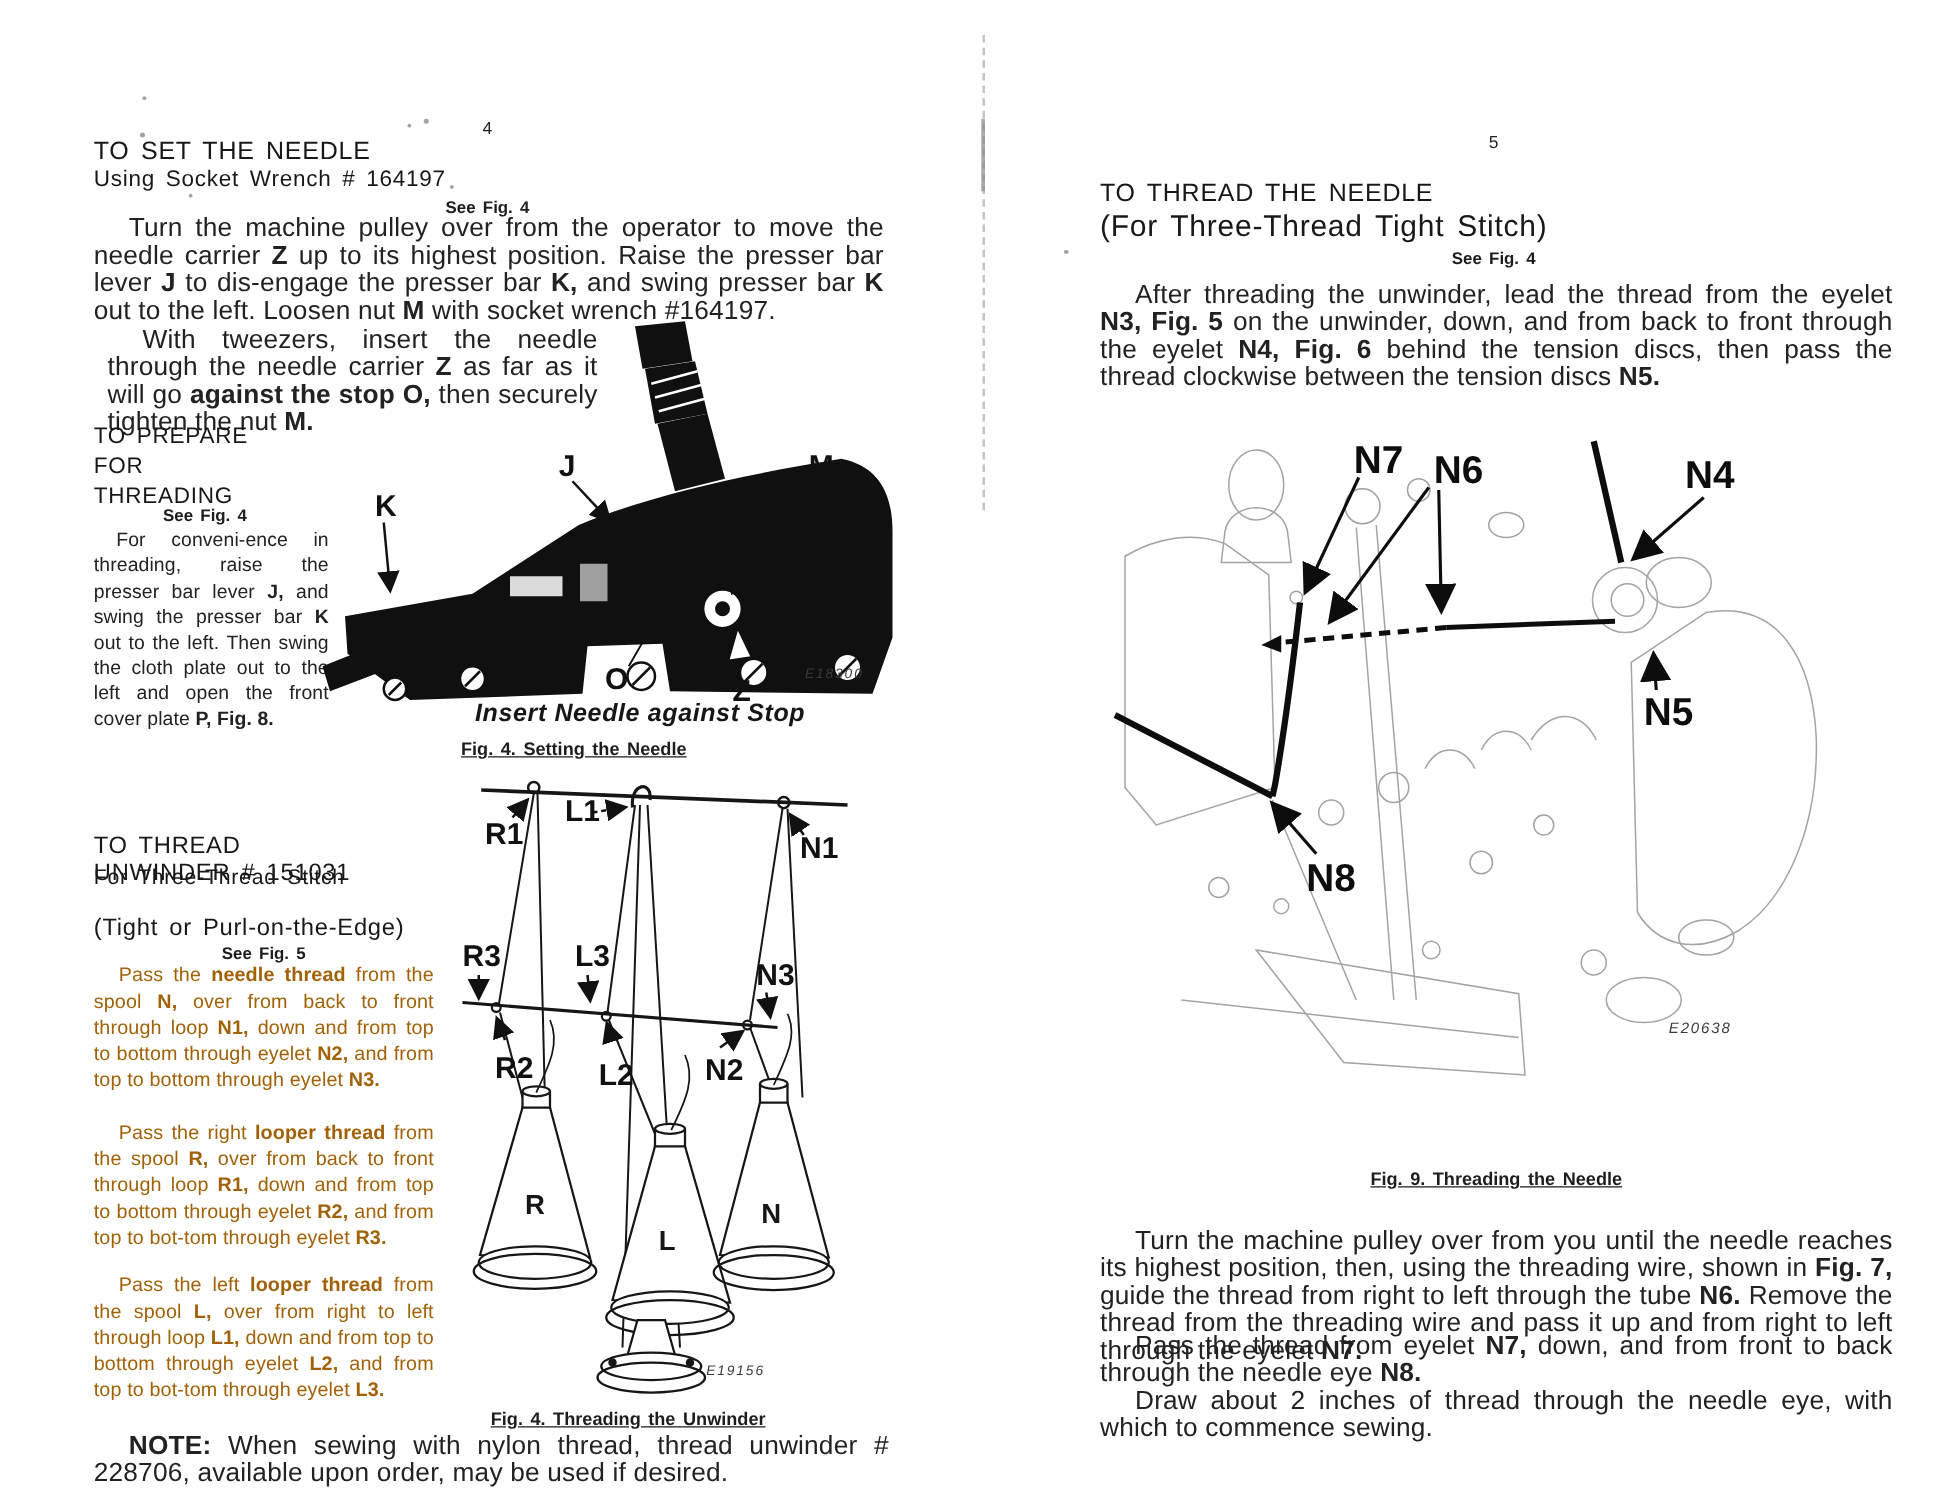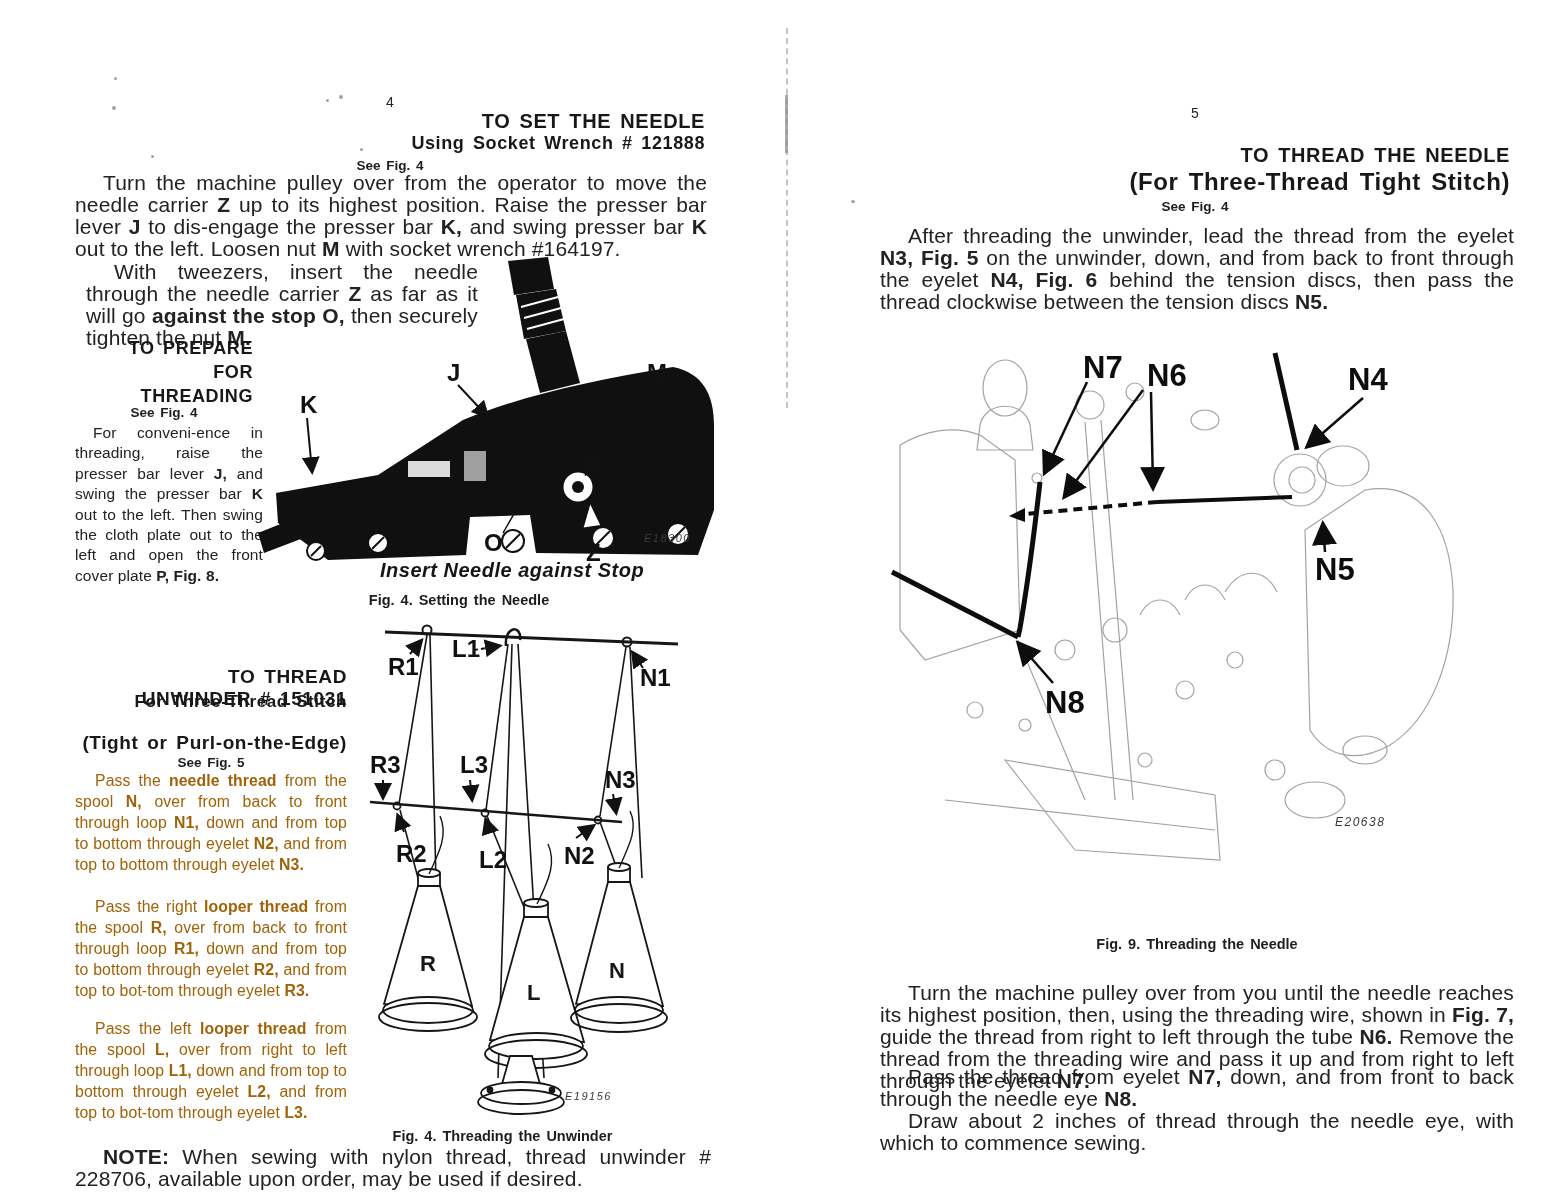--- a/index.html
+++ b/index.html
@@ -3,30 +3,30 @@
 <meta charset="utf-8">
 <style>
   html,body{margin:0;padding:0;}
   body{
     width:1555px;height:1195px;position:relative;background:#ffffff;
     font-family:"Liberation Sans",sans-serif;color:#1f1f1f;overflow:hidden;
   }
   .abs{position:absolute;}
   p{margin:0;}
   b{font-weight:700;}
-  .hd{font-weight:700;text-align:right;letter-spacing:.6px;word-spacing:3px;color:#181818;}
+  .hd{font-weight:400;text-align:left;letter-spacing:.6px;word-spacing:3px;color:#181818;}
   .pgnum{font-size:14px;text-align:center;font-weight:400;color:#222;}
   .body-text{font-size:21px;line-height:22px;text-align:justify;letter-spacing:.15px;color:#222;}
   .body-text.ind{text-indent:28px;}
   .narrow{font-size:15.5px;line-height:20.4px;text-align:justify;letter-spacing:.1px;color:#222;}
   .narrow.ind{text-indent:18px;}
   .col{font-size:15.8px;line-height:21px;text-align:justify;letter-spacing:.1px;color:#a16207;}
   .col.ind{text-indent:20px;}
   .prewrap{white-space:pre-line;}
-  .caption{font-weight:700;font-size:14.5px;text-align:center;word-spacing:2px;color:#1d1d1d;}
+  .caption{font-weight:700;font-size:14.5px;text-align:center;word-spacing:2px;color:#1d1d1d;text-decoration:underline;}
   .seefig{font-weight:700;font-size:13.5px;text-align:center;word-spacing:2px;color:#1d1d1d;}
   svg{position:absolute;overflow:visible;}
   svg text{font-family:"Liberation Sans",sans-serif;}
   .svglbl{font-size:24px;font-weight:700;fill:#111;}
   .svglbl-lg{font-size:31px;font-weight:700;fill:#0d0d0d;}
   .svglbl-sm{font-size:22px;font-weight:700;fill:#161616;}
   .figcode{font-size:11px;font-style:italic;font-weight:400;fill:#3a3a3a;letter-spacing:1.5px;}
   .annot{font-size:20px;font-style:italic;font-weight:700;fill:#161616;letter-spacing:.5px;}
   .speck{position:absolute;background:#555;border-radius:50%;opacity:.55;}
   .fold{position:absolute;left:786px;top:28px;height:380px;width:0;border-left:2px dashed #c4c4c4;}
@@ -40,21 +40,21 @@
 <div class="speck" style="left:114px;top:77px;width:3px;height:3px"></div>
 <div class="speck" style="left:112px;top:106px;width:4px;height:4px"></div>
 <div class="speck" style="left:151px;top:155px;width:3px;height:3px"></div>
 <div class="speck" style="left:326px;top:99px;width:3px;height:3px"></div>
 <div class="speck" style="left:339px;top:95px;width:4px;height:4px"></div>
 <div class="speck" style="left:360px;top:148px;width:3px;height:3px"></div>
 <div class="speck" style="left:851px;top:200px;width:4px;height:3px"></div>
 
 <div class="abs pgnum" style="left:75px;top:94px;width:630px">4</div>
 <div class="abs hd" style="left:75px;top:110px;width:630px;font-size:20px">TO SET THE NEEDLE</div>
-<div class="abs hd" style="left:75px;top:133px;width:630px;font-size:18px">Using Socket Wrench # 121888</div>
+<div class="abs hd" style="left:75px;top:133px;width:630px;font-size:18px">Using Socket Wrench # 164197</div>
 <div class="abs seefig" style="left:75px;top:158px;width:630px">See Fig. 4</div>
 
 <p class="abs body-text ind" style="left:75px;top:172px;width:632px">Turn the machine pulley over from the operator to move the needle carrier <b>Z</b> up to its highest position. Raise the presser bar lever <b>J</b> to dis-engage the presser bar <b>K,</b> and swing presser bar <b>K</b> out to the left. Loosen nut <b>M</b> with socket wrench #164197.</p>
 <p class="abs body-text ind" style="left:86px;top:261px;width:392px">With tweezers, insert the needle through the needle carrier <b>Z</b> as far as it will go <b>against the stop O,</b> then securely tighten the nut <b>M.</b></p>
 
 <div class="abs hd prewrap" style="left:75px;top:336px;width:178px;font-size:18px;line-height:24px">TO PREPARE
 FOR
 THREADING</div>
 <div class="abs seefig" style="left:75px;top:405px;width:178px">See Fig. 4</div>
 <p class="abs narrow ind" style="left:75px;top:423px;width:188px">For conveni-ence in threading, raise the presser bar lever <b>J,</b> and swing the presser bar <b>K</b> out to the left. Then swing the cloth plate out to the left and open the front cover plate <b>P, Fig. 8.</b></p>

